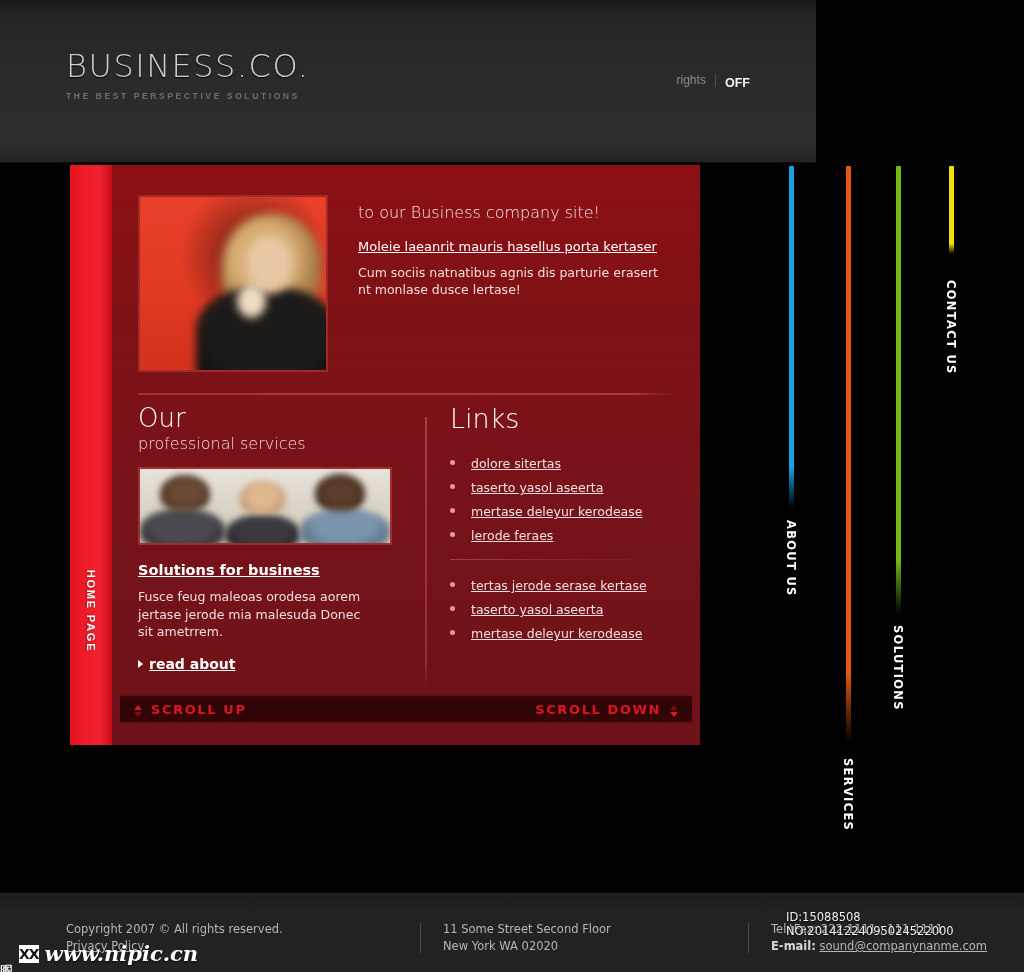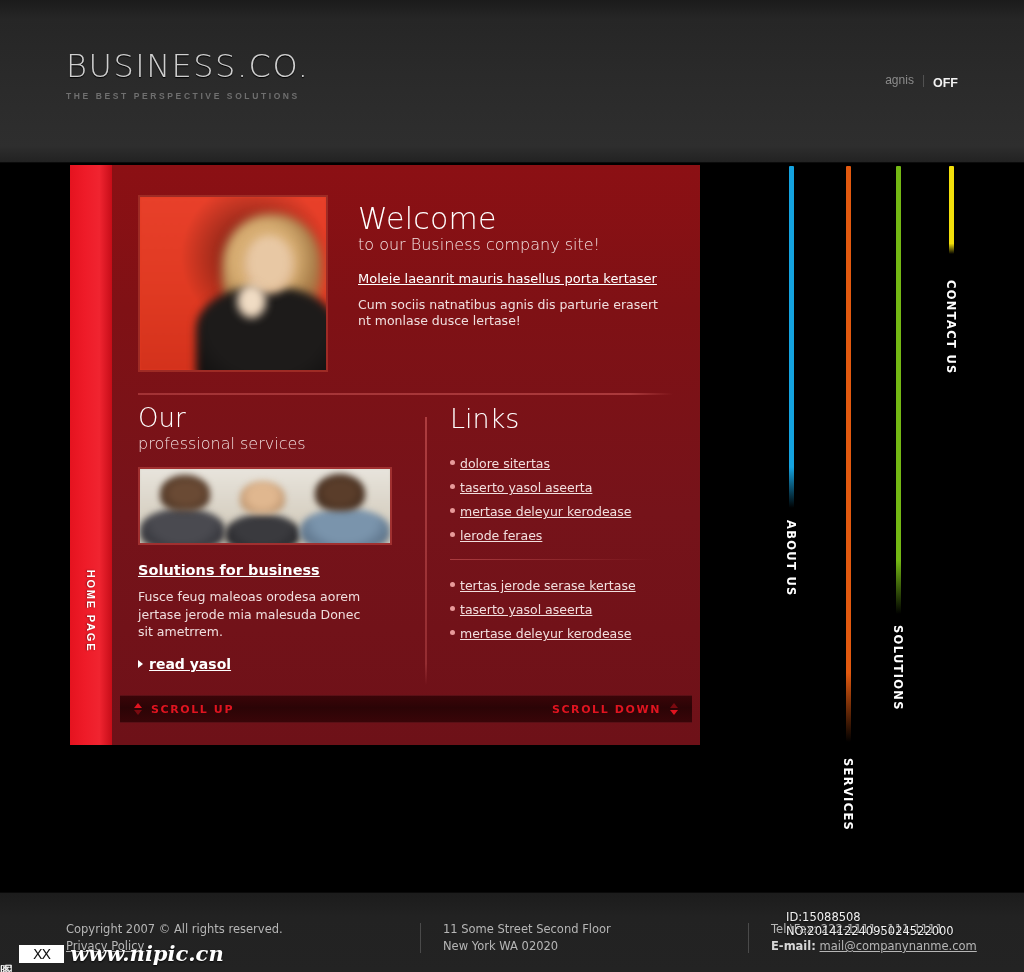--- a/index.html
+++ b/index.html
@@ -10,21 +10,21 @@
     background: #000000;
     font-family: "Liberation Sans", sans-serif;
     overflow: hidden;
     position: relative;
   }
 
   
   .header {
     position: absolute;
     left: 0; top: 0;
-    width: 1024px;
+    width: 816px;
     height: 163px;
     background: linear-gradient(to bottom, #1b1b1b 0%, #262626 12%, #2b2b2b 55%, #2e2e2e 90%, #222 100%);
     border-bottom: 1px solid #0b0b0b;
     padding-left: 20px;
   }
   .logo-wrap {
     position: absolute;
     left: 66px; top: 50px;
   }
   .logo-main {
@@ -303,21 +303,21 @@
     font-weight: 300;
     color: #ffffff;
     font-family: "DejaVu Sans", sans-serif;
     line-height: 1;
   }
   ul.link-list { list-style: none; margin-top: 24px; }
   ul.link-list.second { margin-top: 18px; }
   ul.link-list li {
     display: flex;
     align-items: baseline;
-    gap: 5px;
+    gap: 16px;
     margin-bottom: 9px;
   }
   .bullet {
     width: 5px; height: 5px;
     background: #e89a9a;
     border-radius: 50%;
     flex: none;
     position: relative;
     top: -3px;
   }
@@ -343,24 +343,24 @@
     background: linear-gradient(to bottom, #3a0508 0%, #2b0406 45%, #390508 100%);
     border-top: 1px solid #5a1016;
     border-bottom: 1px solid #5a1016;
     display: flex;
     align-items: center;
     justify-content: space-between;
     padding: 0 14px;
   }
   .scroll-btn {
     display: flex;
-    align-items: center;
+    align-items: flex-end;
     gap: 9px;
     color: #e01420;
-    font-size: 11px;
+    font-size: 13px;
     font-weight: bold;
     letter-spacing: 1.6px;
     font-family: "DejaVu Sans", sans-serif;
   }
   .updown {
     display: flex;
     flex-direction: column;
     gap: 2px;
     align-items: center;
   }
@@ -438,23 +438,23 @@
     color: #ffffff;
     font-size: 13px;
     font-family: "DejaVu Sans", sans-serif;
     writing-mode: vertical-rl;
     line-height: 1;
     opacity: .95;
   }
   .wm-badge {
     background: #ffffff;
     color: #111;
-    font-weight: normal;
+    font-weight: bold;
     font-size: 14px;
-    padding: 1px 14px;
+    padding: 1px 0;
     font-family: "DejaVu Sans", sans-serif;
     letter-spacing: -1px;
   }
   .wm-url {
     color: #ffffff;
     font-size: 21px;
     font-weight: bold;
     font-style: italic;
     font-family: "DejaVu Serif", serif;
     text-shadow: 0 1px 2px rgba(0,0,0,.9);
@@ -469,21 +469,21 @@
 </style>
 </head>
 <body>
 
 <div class="header">
   <div class="logo-wrap">
     <div class="logo-main">BUSINESS.CO.</div>
     <div class="logo-sub">THE BEST PERSPECTIVE SOLUTIONS</div>
   </div>
   <div class="sound-box">
-    <span class="sound-label">agnis</span>
+    <span class="sound-label">rights</span>
     <span class="sound-sep">|</span>
     <span class="sound-state">OFF</span>
   </div>
 </div>
 
 <div class="panel-shell">
 
   <div class="home-tab">
     <div class="home-tab-text">HOME PAGE</div>
   </div>
@@ -492,21 +492,20 @@
 
     <div class="hero">
       <div class="hero-photo">
         <div class="bg"></div>
         <div class="hair"></div>
         <div class="body"></div>
         <div class="face"></div>
         <div class="hand"></div>
       </div>
       <div class="hero-text">
-        <div class="welcome-h1">Welcome</div>
         <div class="welcome-h2">to our Business company site!</div>
         <a class="hero-link" href="#">Moleie laeanrit mauris hasellus porta kertaser</a>
         <p class="hero-para">Cum sociis natnatibus agnis dis parturie erasert nt monlase dusce lertase!</p>
       </div>
     </div>
 
     <div class="hdivider" style="top:228px"></div>
 
     <div class="col-services">
       <div class="sec-h1">Our</div>
@@ -517,21 +516,21 @@
         <div class="p p1-head"></div>
         <div class="p p2-body"></div>
         <div class="p p2-head"></div>
         <div class="p p3-body"></div>
         <div class="p p3-head"></div>
       </div>
       <a class="svc-title" href="#">Solutions for business</a>
       <p class="svc-para">Fusce feug maleoas orodesa aorem jertase jerode mia malesuda Donec sit ametrrem.</p>
       <div class="read-more">
         <span class="arrow-r"></span>
-        <a href="#">read yasol</a>
+        <a href="#">read about</a>
       </div>
     </div>
 
     <div class="vdivider"></div>
 
     <div class="col-links">
       <div class="links-h1">Links</div>
       <ul class="link-list">
         <li>
             <span class="bullet"></span>
@@ -615,21 +614,21 @@
     <div class="fsep"></div>
     <div class="fcol fcol-2">
       <div>11 Some Street Second Floor</div>
       <div>New York WA 02020</div>
     </div>
     <div class="fsep"></div>
     <div class="fcol fcol-3">
       <div>Tel.\Fax: 222-1111 ; 111-1111</div>
       <div>
         <span class="fbold">E-mail:</span>
-        <a class="femail" href="#">mail@companynanme.com</a>
+        <a class="femail" href="#">sound@companynanme.com</a>
       </div>
     </div>
   </div>
 
   <div class="wm wm-main">
     <span class="wm-cjk">昵图</span>
     <span class="wm-badge">XX</span>
     <span class="wm-url">www.nipic.cn</span>
   </div>
   <div class="wm wm-id">ID:15088508 NO:20141224095024522000</div>

